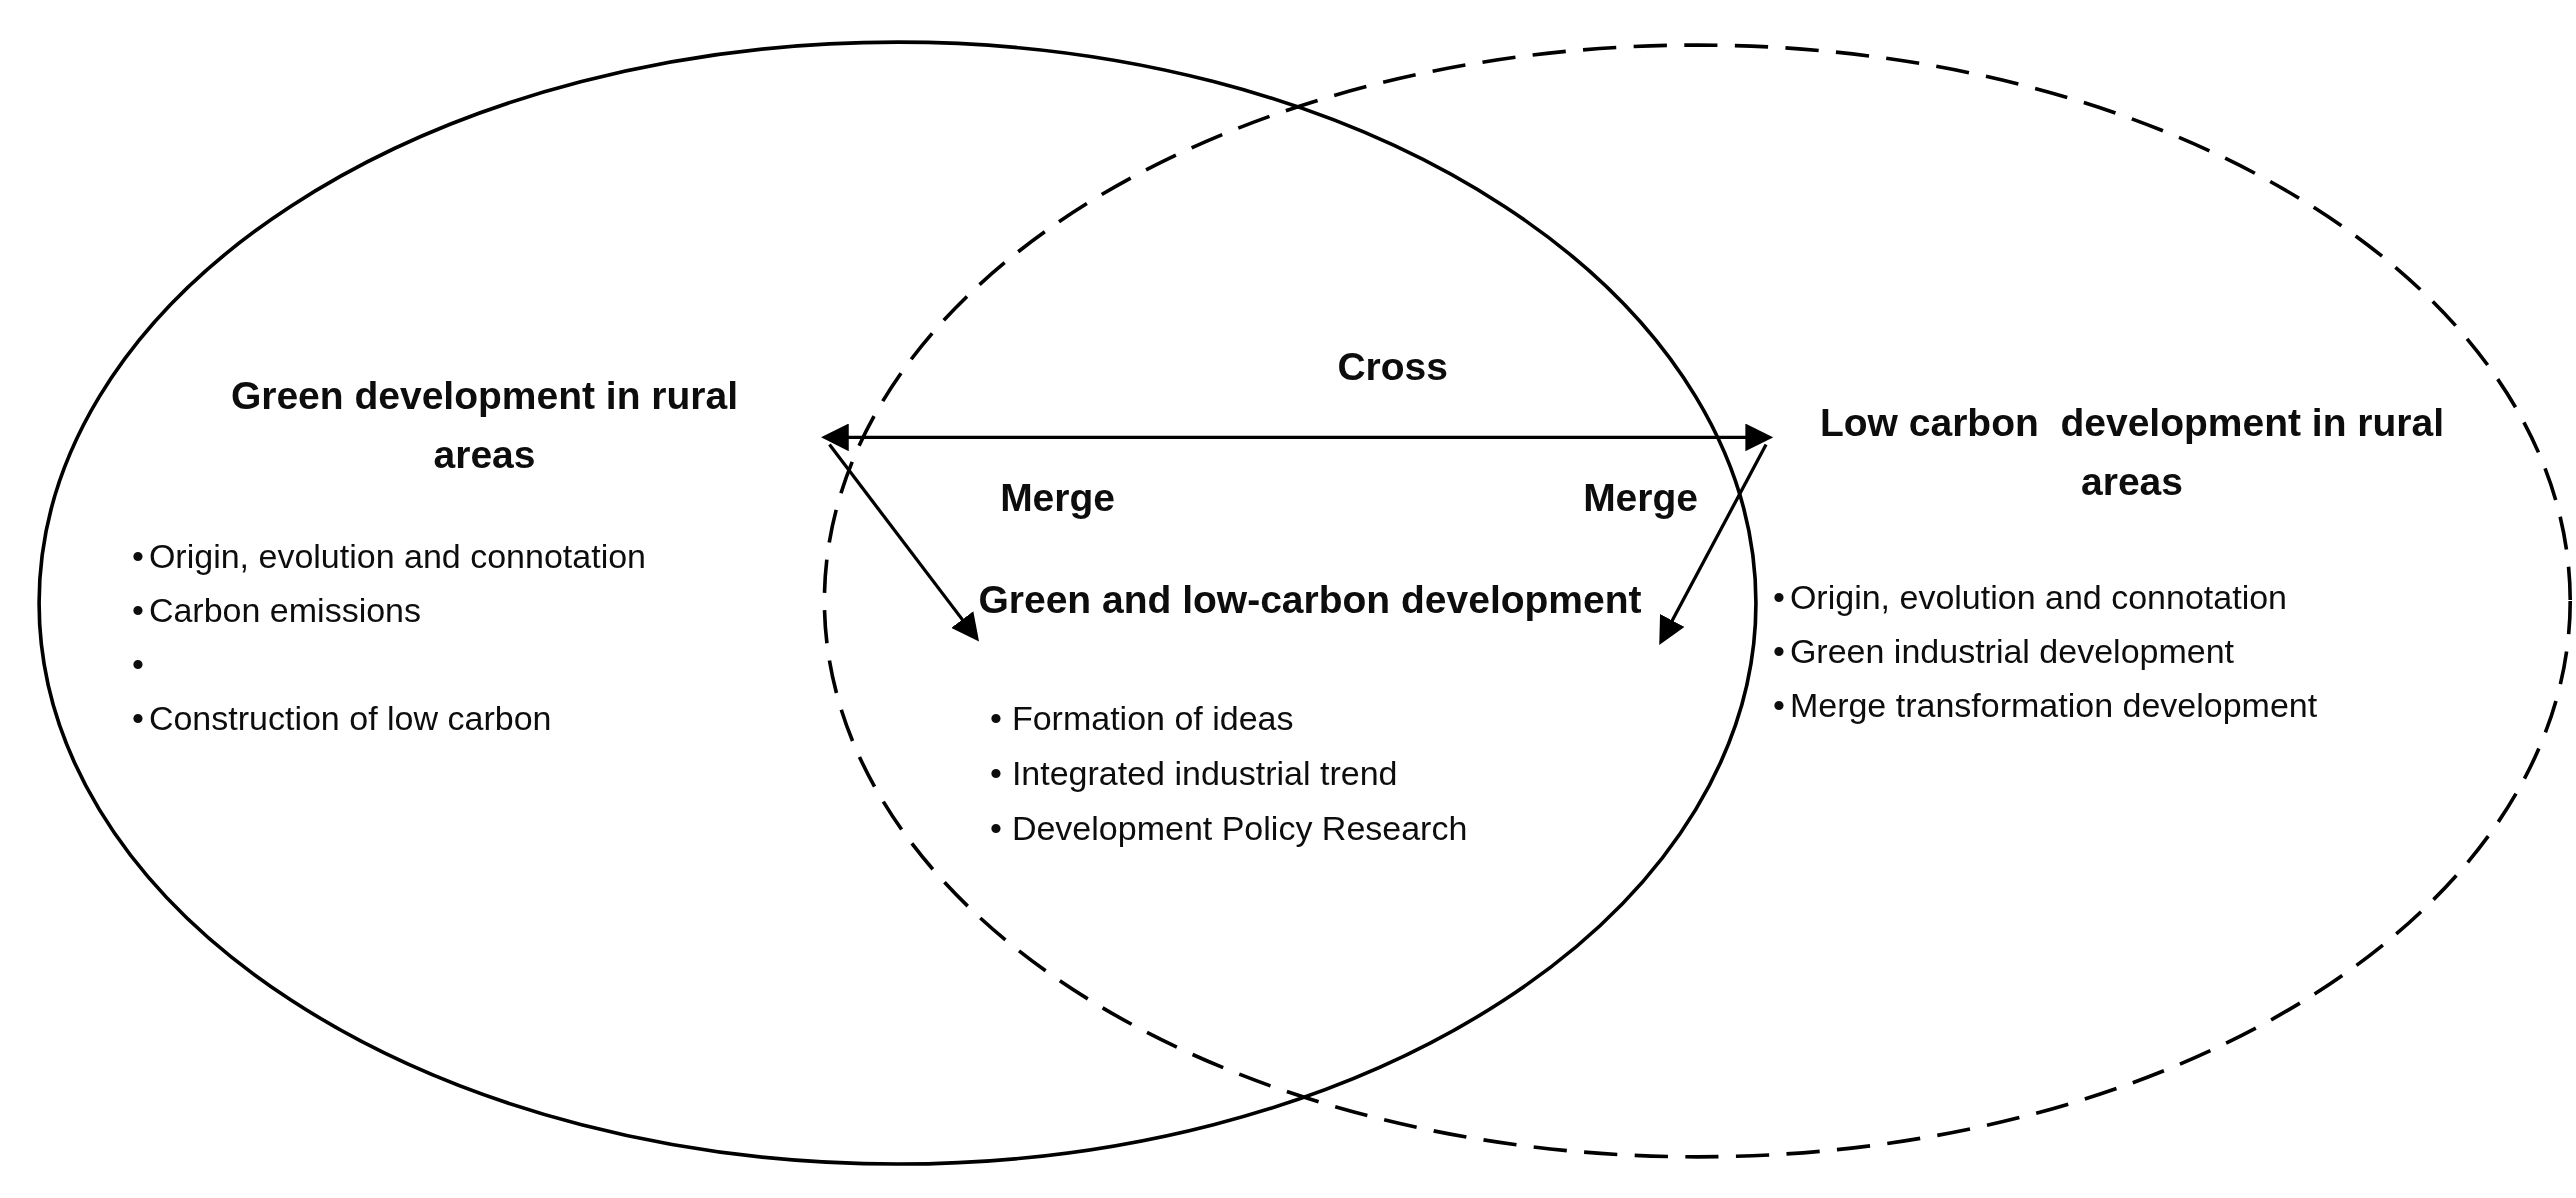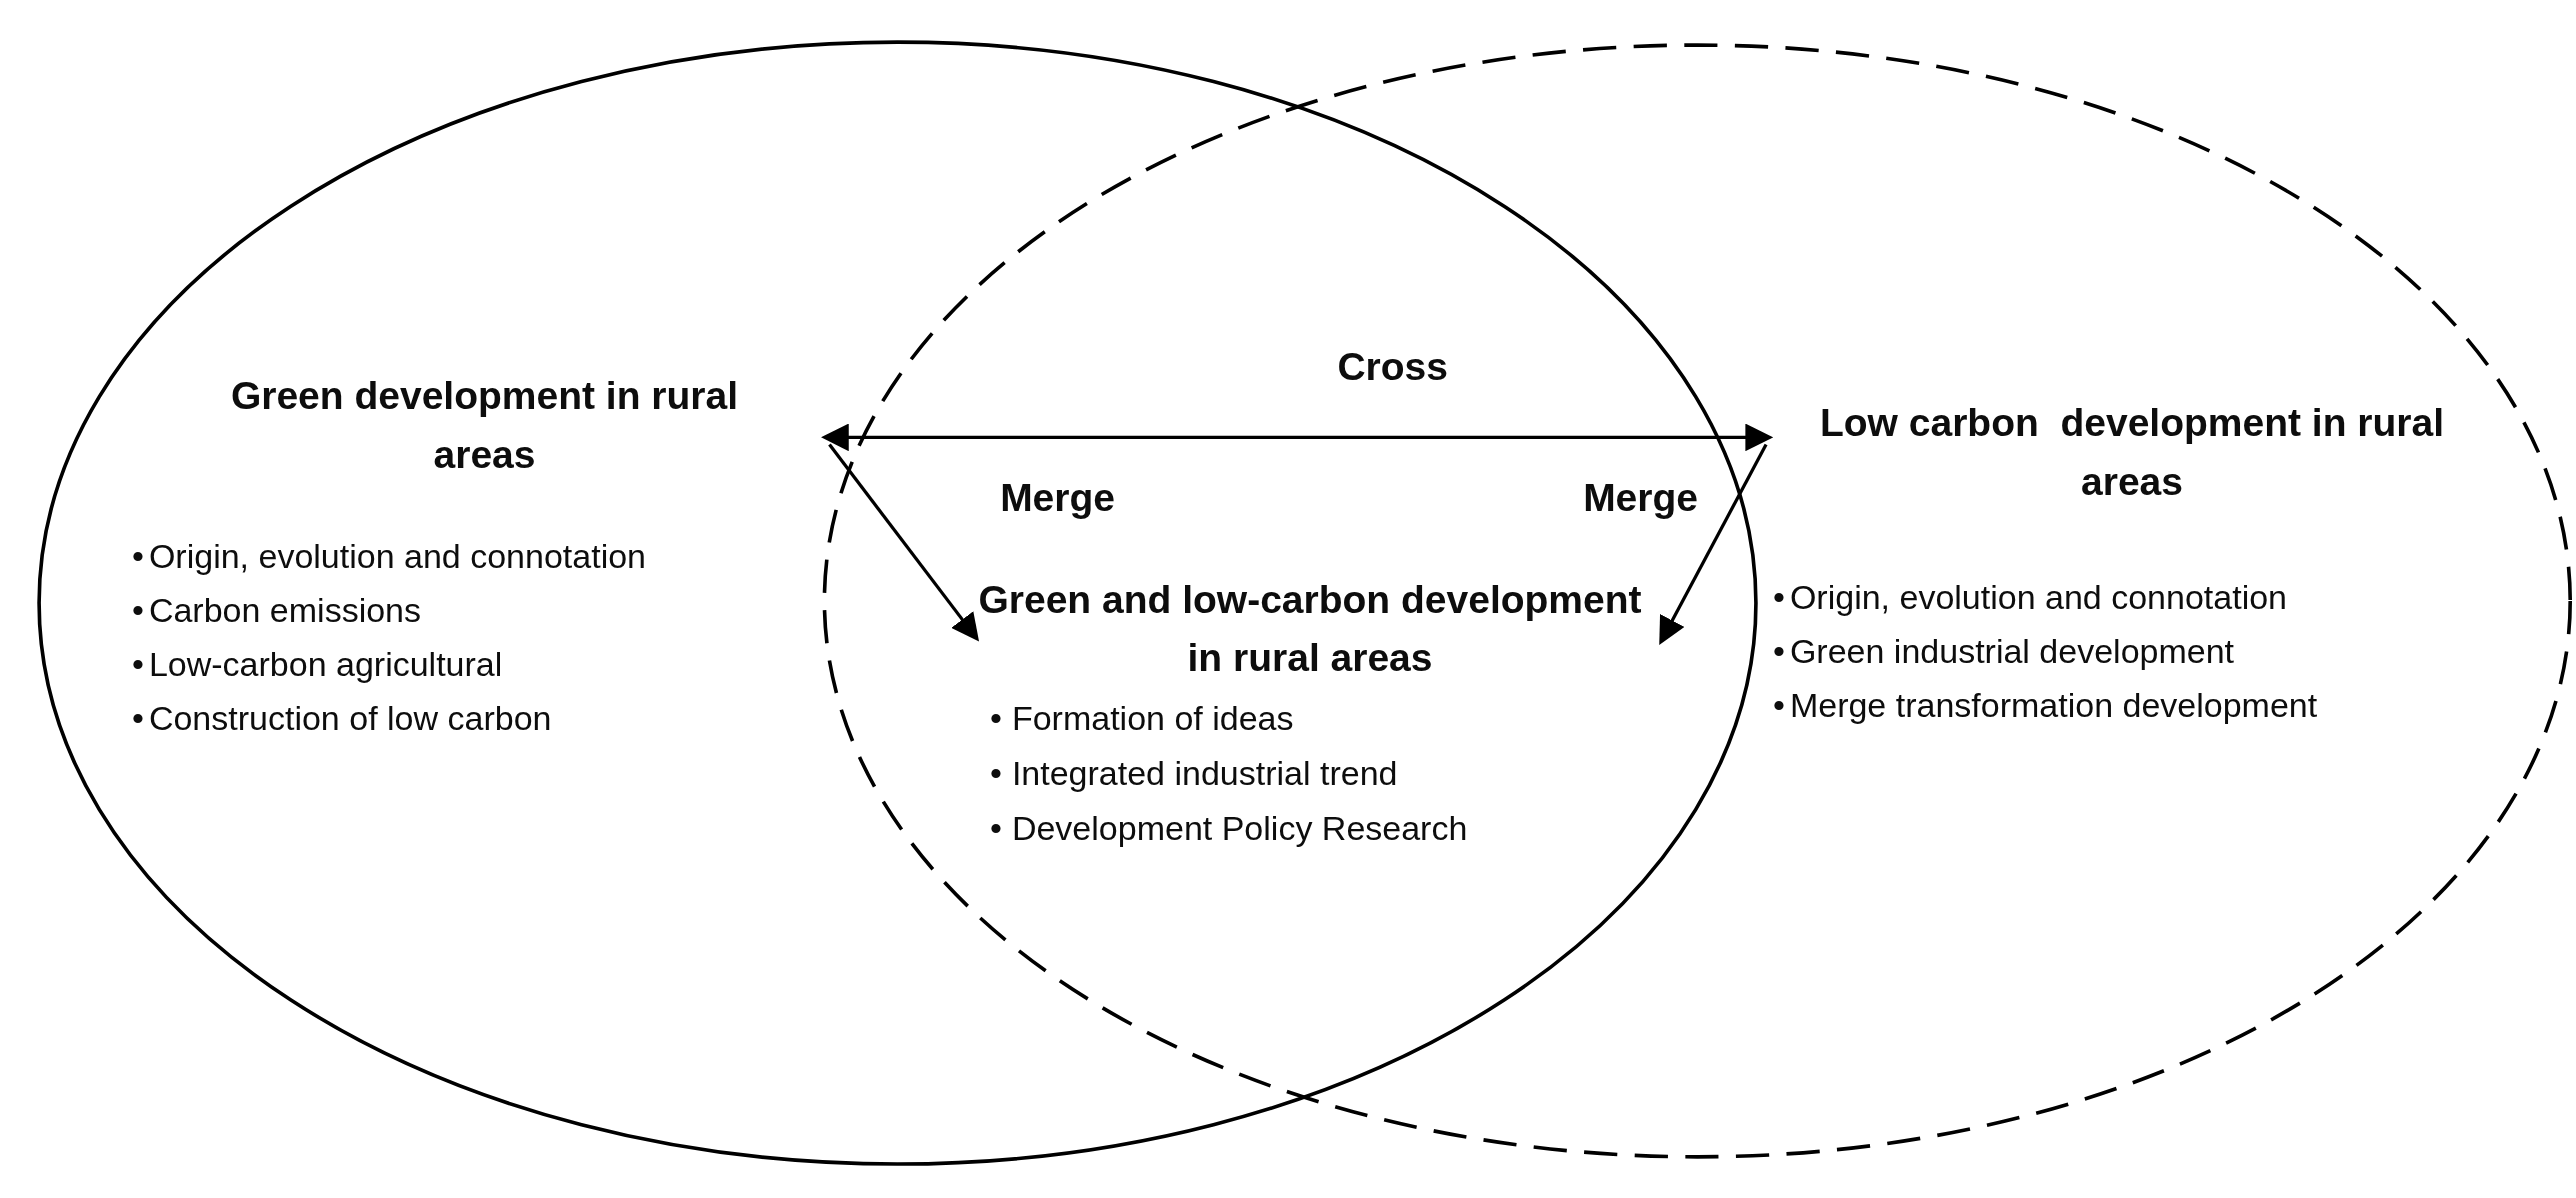--- a/index.html
+++ b/index.html
@@ -85,37 +85,35 @@
       <div class="bullet-row">
         <span class="bullet-glyph">•</span>
         <span class="bullet-text">Origin, evolution and connotation</span>
       </div>
       <div class="bullet-row">
         <span class="bullet-glyph">•</span>
         <span class="bullet-text">Carbon emissions</span>
       </div>
       <div class="bullet-row">
         <span class="bullet-glyph">•</span>
-        <span class="bullet-text">Low-carbon agricultural</span>
       </div>
       <div class="bullet-row">
         <span class="bullet-glyph">•</span>
         <span class="bullet-text">Construction of low carbon</span>
       </div>
     </div>
 
   <div id="cross-label" class="label">Cross</div>
 
   <div id="merge-left" class="label">Merge</div>
 
   <div id="merge-right" class="label">Merge</div>
 
   <div id="overlap-title" class="title">
       <div class="title-line">Green and low-carbon development</div>
-      <div class="title-line">in rural areas</div>
     </div>
 
   <div id="overlap-bullets" class="bullets spaced">
       <div class="bullet-row">
         <span class="bullet-glyph">•</span>
         <span class="bullet-text">Formation of ideas</span>
       </div>
       <div class="bullet-row">
         <span class="bullet-glyph">•</span>
         <span class="bullet-text">Integrated industrial trend</span>

